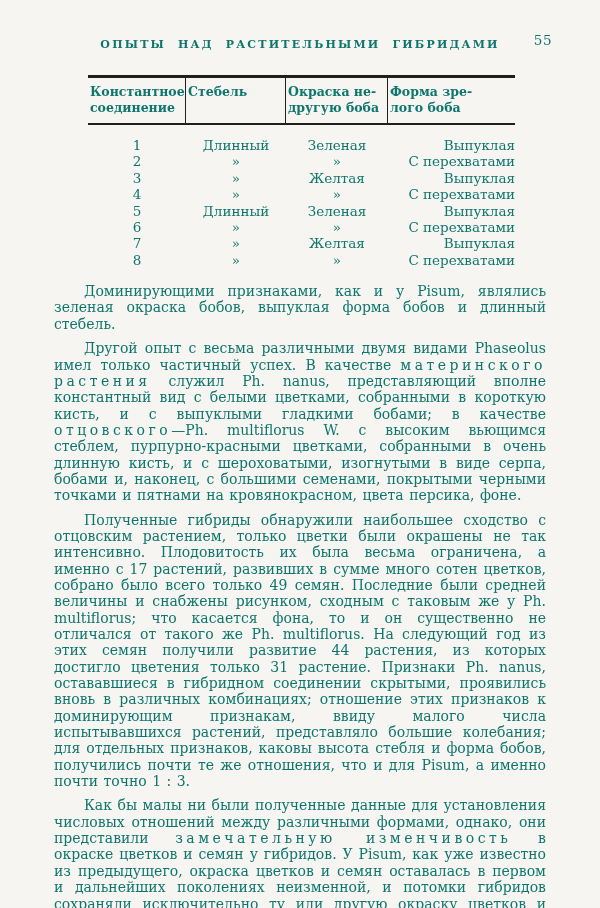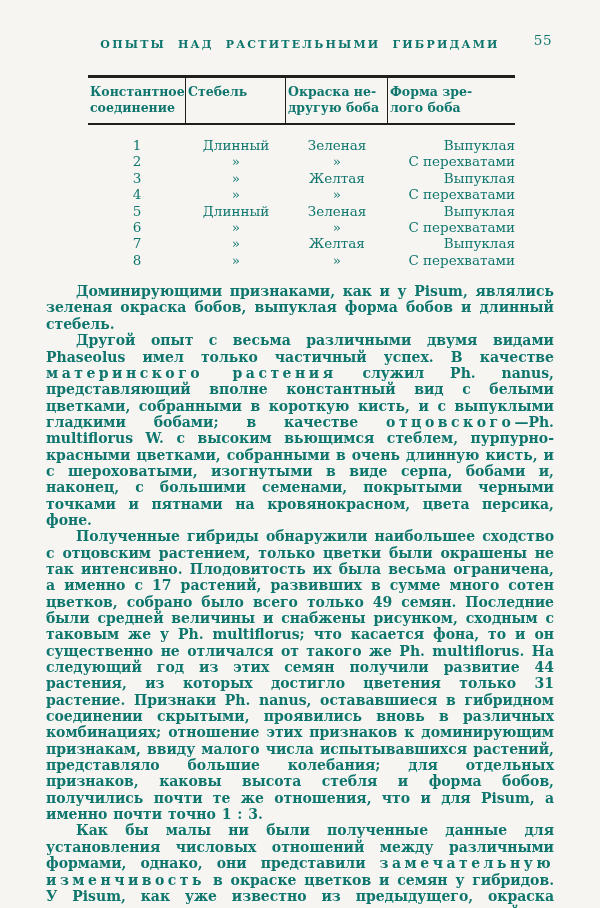--- a/index.html
+++ b/index.html
@@ -77,23 +77,22 @@
 
   
   .body-text {
     margin: 15px 46px 0 46px;
     font-size: 14px;
     line-height: 16.35px;
     text-align: justify;
     word-spacing: 1px;
   }
   .body-text p {
-    margin: 0;
+    margin: 8px;
     text-indent: 30px;
-    font-weight: bold;
   }
   .sperr {
     letter-spacing: 3.5px;
   }
 </style>
 </head>
 <body>
 
 <div class="page">
 

